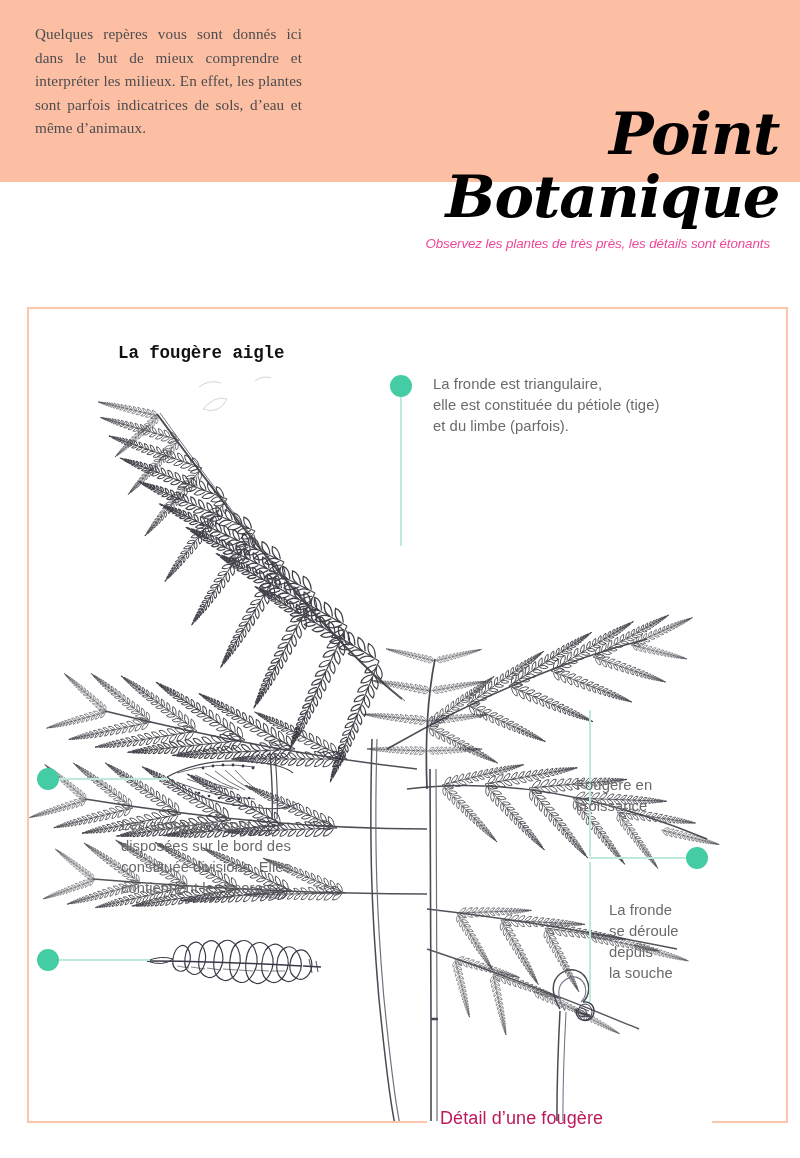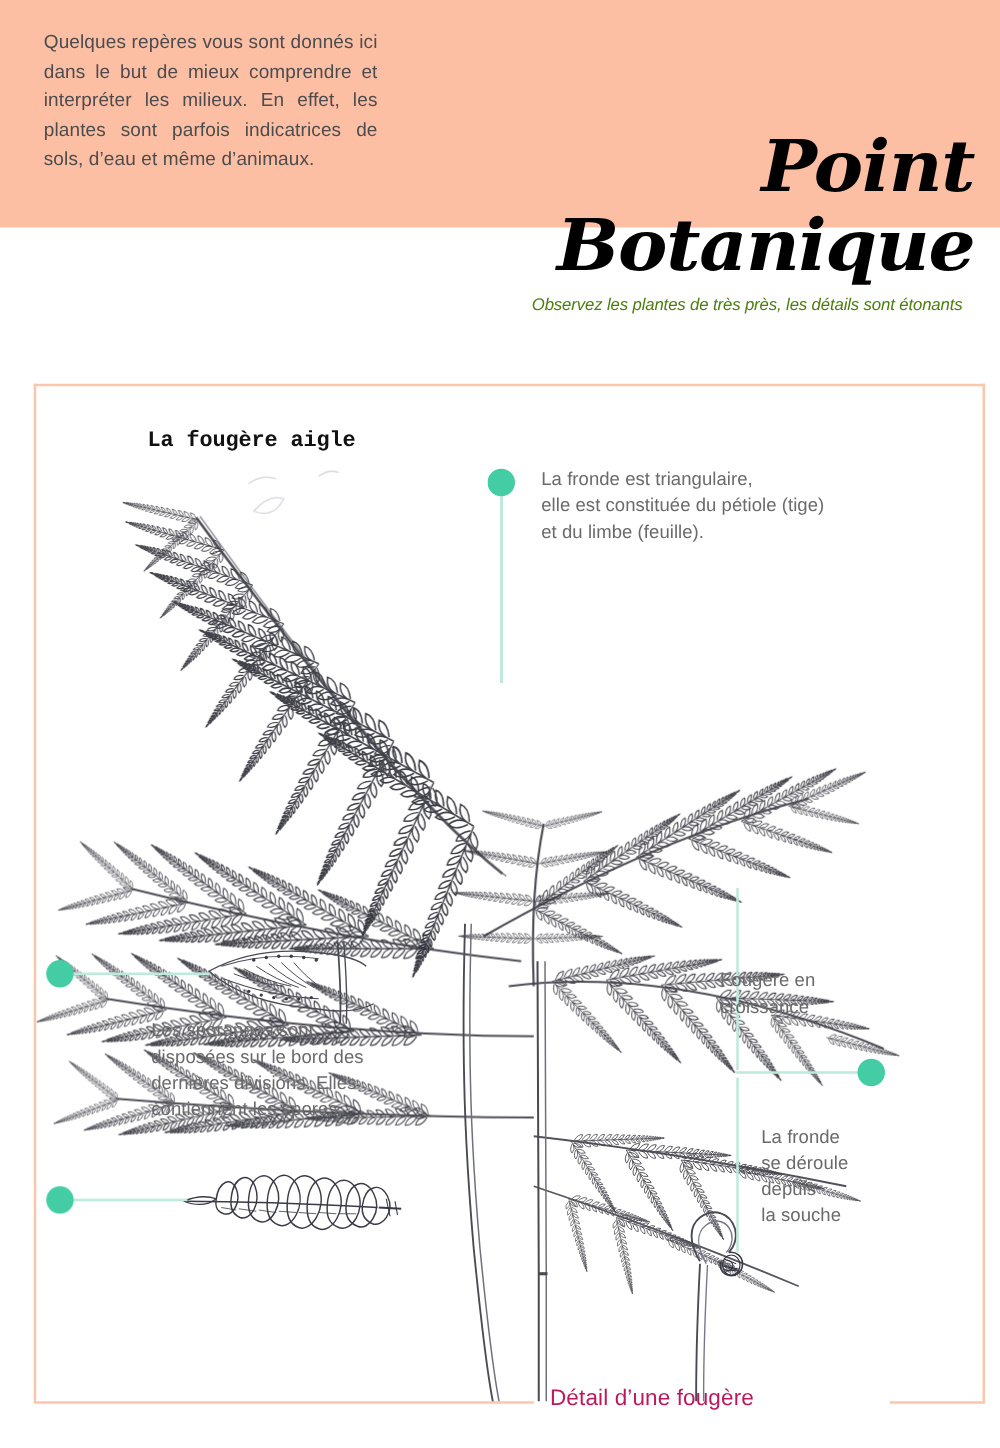--- a/index.html
+++ b/index.html
@@ -31,21 +31,21 @@
     width: 800px;
     height: 182px;
     background: #fdbfa4;
   }
 
   .intro-text {
     position: absolute;
     left: 35px;
     top: 22px;
     width: 267px;
-    font-family: Liberation Sans, sans-serif;
+    font-family: Liberation Serif, serif;
     font-size: 15.2px;
     line-height: 23.5px;
     color: #4c4c4e;
     text-align: justify;
     text-justify: inter-word;
     letter-spacing: 0.1px;
   }
 
   .title-block {
     position: absolute;
@@ -69,21 +69,21 @@
   }
   .title-line.l2 {
     font-size: 57px;
     line-height: 66px;
     transform: scaleX(1.04);
   }
   .subtitle {
     font-family: "Liberation Sans", sans-serif;
     font-style: italic;
     font-size: 13.4px;
-    color: #4d7c0f;
+    color: #ec4899;
     margin-top: 6px;
     white-space: nowrap;
     letter-spacing: -0.1px;
   }
 
   
   .frame {
     position: absolute;
     left: 27px;
     top: 307px;
@@ -528,27 +528,27 @@
         <path d="M228,72 q8,-6 16,-3"></path>
         <path d="M176,100 q12,-14 24,-10 q-8,16 -24,10"></path>
       </g>
     </svg>
   </div>
 
   <div class="line-v" style="left:400px; top:396px; height:150px;"></div>
   <div class="dot" style="left:390px; top:375px;"></div>
   <div class="ann-text ann-1">La fronde est triangulaire,
 elle est constituée du pétiole (tige)
-et du limbe (feuille).</div>
+et du limbe (parfois).</div>
 
   <div class="line-h" style="left:58px; top:778px; width:110px;"></div>
   <div class="dot" style="left:37px; top:768px;"></div>
   <div class="ann-text ann-2">Les sporanges sont
 disposées sur le bord des
-dernières divisions. Elles
+constituée divisions. Elles
 contiennent les spores.</div>
 
   <div class="line-h" style="left:58px; top:959px; width:92px;"></div>
   <div class="dot" style="left:37px; top:949px;"></div>
 
   <div class="line-v" style="left:589px; top:710px; height:146px;"></div>
   <div class="line-v" style="left:589px; top:862px; height:140px;"></div>
   <div class="line-h" style="left:589px; top:857px; width:100px;"></div>
   <div class="dot" style="left:686px; top:847px;"></div>
   <div class="ann-text ann-4">Fougère en

